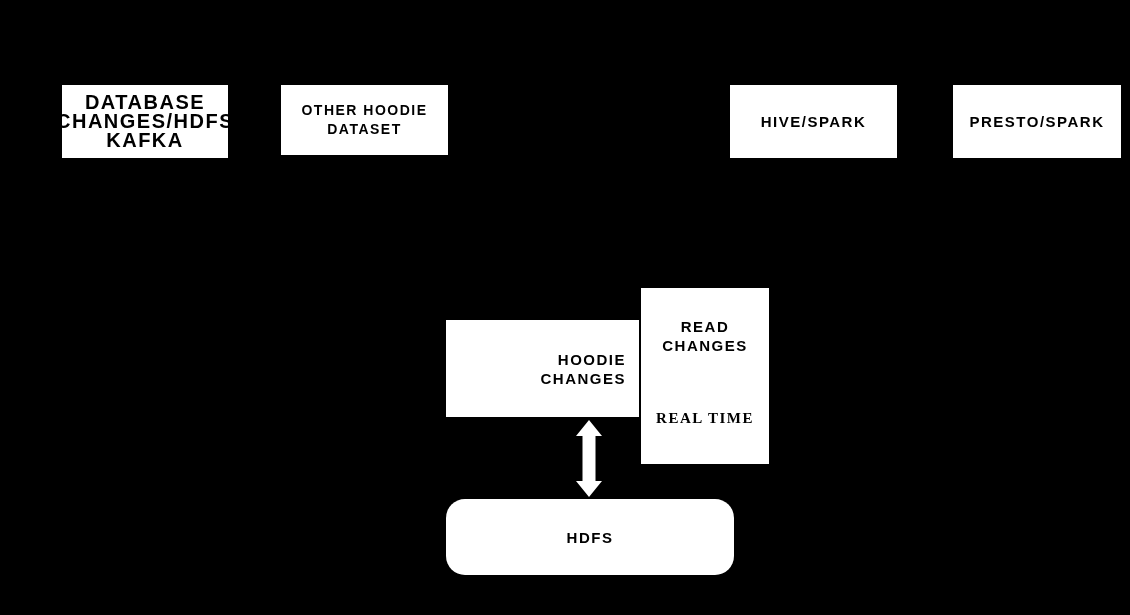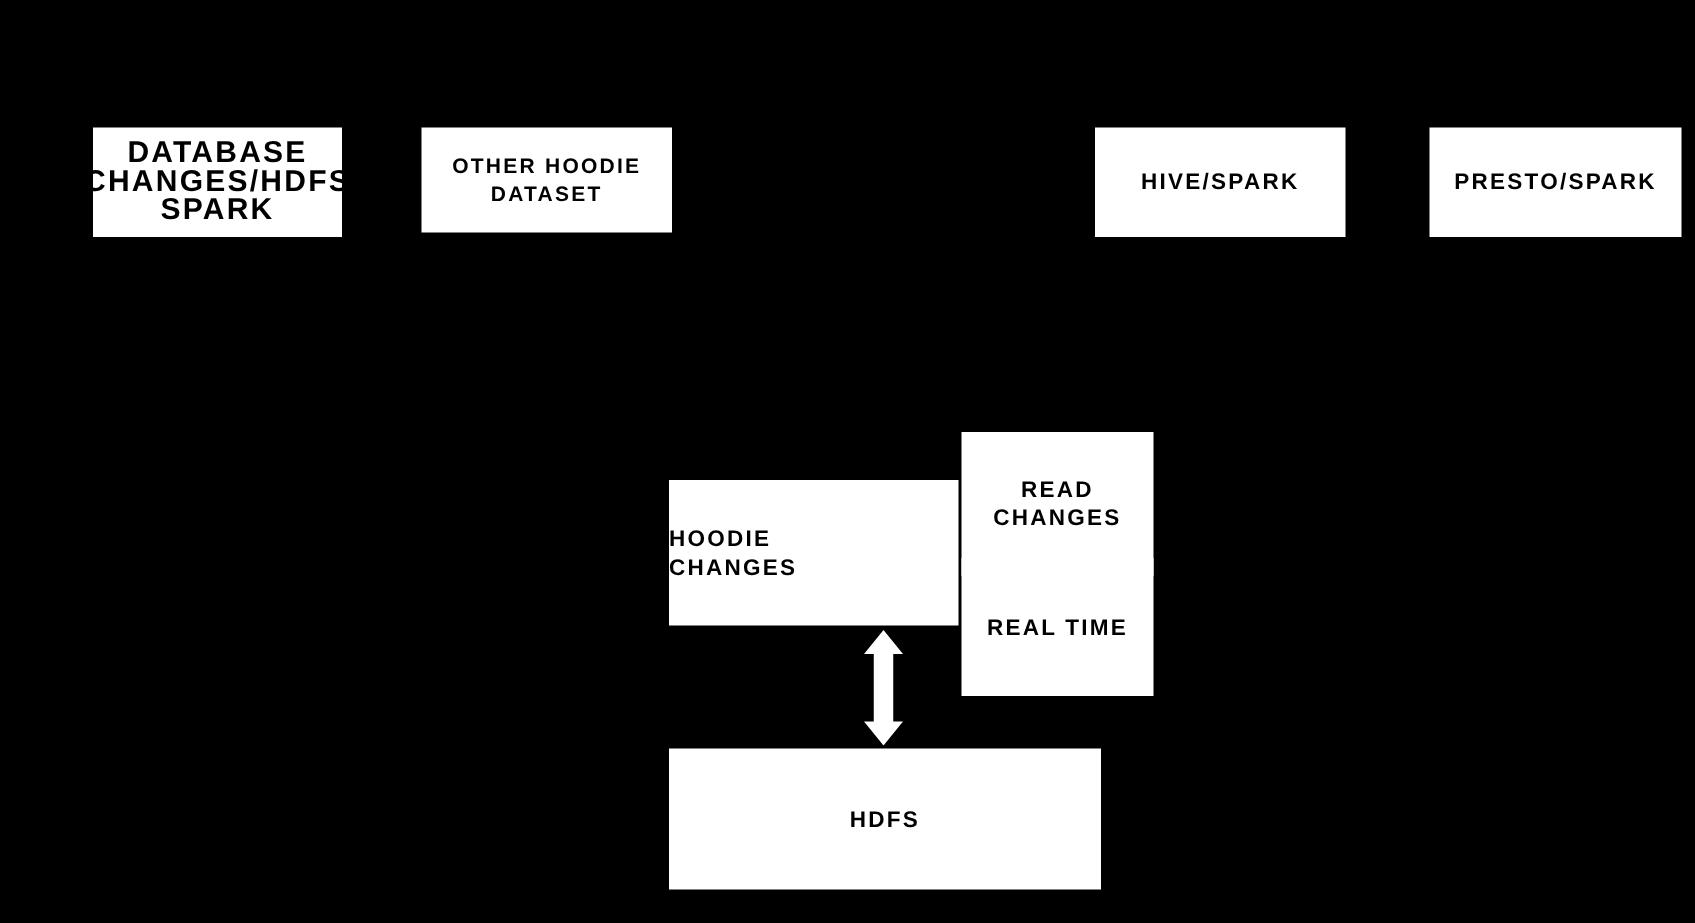--- a/index.html
+++ b/index.html
@@ -29,41 +29,41 @@
     line-height: 19px;
     letter-spacing: 1.5px;
     box-sizing: border-box;
   }
   .node .line { display: block; }
   .node-database-changes   { left: 62px;  top: 85px;  width: 166px; height: 73px; font-size: 20px; }
   .node-other-hoodie       { left: 281px; top: 85px;  width: 167px; height: 70px; font-size: 14px; text-align: center; }
   .node-hive-spark         { left: 730px; top: 85px;  width: 167px; height: 73px; align-items: center; }
   .node-presto-spark       { left: 953px; top: 85px;  width: 168px; height: 73px; }
   .node-hoodie-dataset     { left: 446px; top: 320px; width: 193px; height: 97px;
-                             align-items: flex-start; text-align: right; }
+                             align-items: flex-end; text-align: right; padding-right: 13px; }
   .node-read-optimized     { left: 641px; top: 288px; width: 128px; height: 96px; }
-  .node-real-time          { left: 641px; top: 372px; width: 128px; height: 92px; }
-  .node-hdfs               { left: 446px; top: 499px; width: 288px; height: 94px; }
+  .node-real-time          { left: 641px; top: 372px; width: 128px; height: 92px; font-family: Liberation Serif, serif; }
+  .node-hdfs               { left: 446px; top: 499px; width: 288px; height: 76px; border-radius: 19px; }
   .arrow-vertical {
     position: absolute;
     left: 574px;
     top: 420px;
     width: 30px;
     height: 77px;
   }
 </style>
 </head>
 <body>
 
 <div class="canvas">
 
   <div class="node node-database-changes">
     <span class="line">DATABASE</span>
     <span class="line">CHANGES/HDFS</span>
-    <span class="line">SPARK</span>
+    <span class="line">KAFKA</span>
   </div>
 
   <div class="node node-other-hoodie">
     <span class="line">OTHER HOODIE</span>
     <span class="line">DATASET</span>
   </div>
 
   <div class="node node-hive-spark">
     <span class="line">HIVE/SPARK</span>
   </div>

